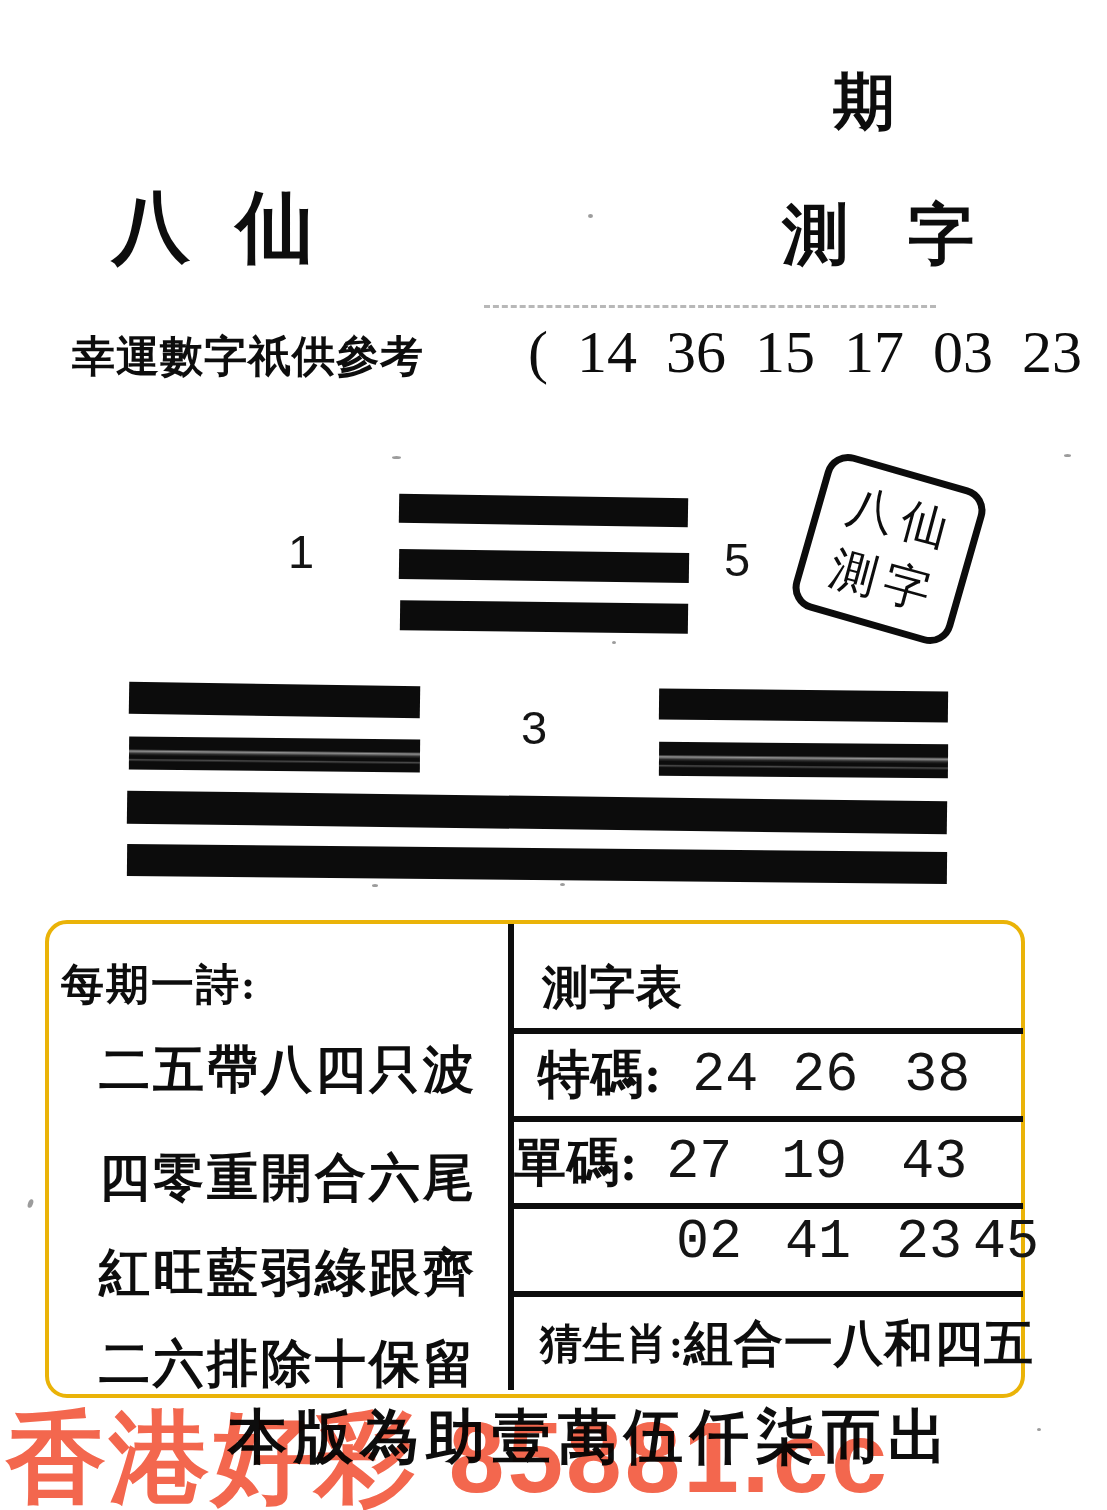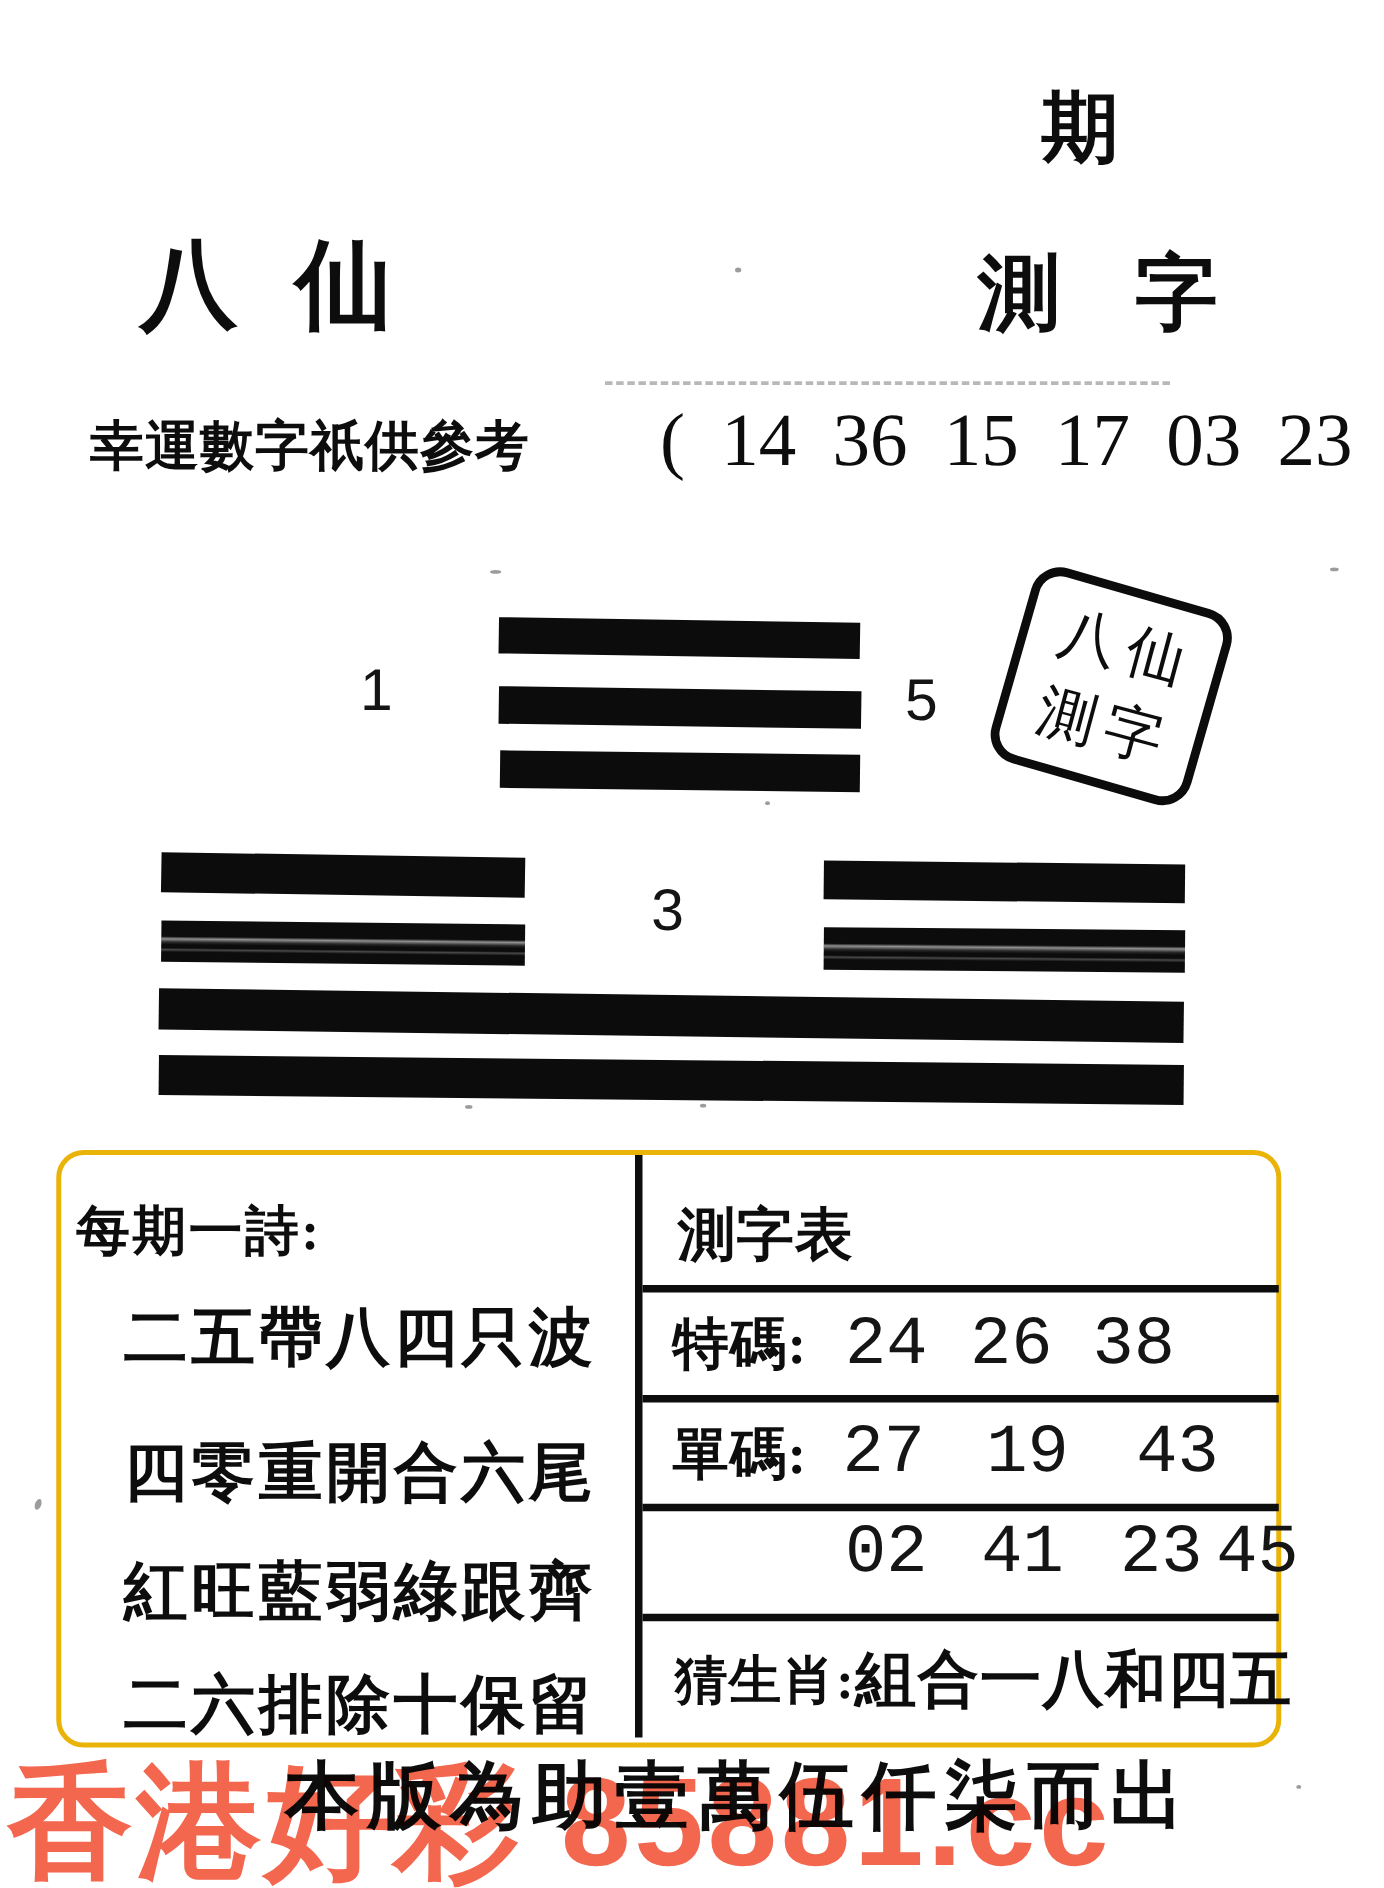--- a/index.html
+++ b/index.html
@@ -38,21 +38,21 @@
   .sheet{
     left:45px;top:920px;width:980px;height:478px;
     border:4px solid #eab308;border-radius:22px;box-sizing:border-box;
   }
   .divider{position:absolute;left:459px;top:0;width:6px;height:466px;background:#0d0d0d;}
   .poem-title{position:absolute;left:12px;top:32px;font-size:43px;font-weight:600;letter-spacing:2px;}
   .poem-line{position:absolute;left:50px;font-size:51px;font-weight:700;letter-spacing:3px;}
   .rcol{position:absolute;left:465px;top:0;width:509px;height:466px;}
   .hline{position:absolute;left:0;width:509px;height:6px;background:#0d0d0d;}
   .rrow{position:absolute;left:0;width:509px;display:flex;align-items:center;}
-  .rlabel{font-size:45px;font-weight:600;letter-spacing:1px;}
+  .rlabel{font-size:52px;font-weight:600;letter-spacing:1px;}
   .v{font-family:Liberation Mono, monospace;font-size:55px;color:#151515;}
   .zvalue{font-size:49px;font-weight:700;letter-spacing:1px;}
   
   .note{left:228px;top:1398px;font-size:59px;font-weight:700;letter-spacing:7px;z-index:1;}
   .watermark{
     left:6px;top:1392px;font-family:"Liberation Sans","DejaVu Sans",sans-serif;
     font-size:100px;font-weight:700;letter-spacing:3px;
     mix-blend-mode:multiply;z-index:2;
   }
   .speck{position:absolute;background:#4a4a4a;border-radius:50%;opacity:.55;}
@@ -111,25 +111,25 @@
     <div class="rcol">
       <div class="rrow" style="top:0;height:128px;padding-left:28px;box-sizing:border-box;">
         <span class="rlabel" style="font-size:46px;">測字表</span>
       </div>
       <div class="hline" style="top:104px;"></div>
 
       <div class="rrow" style="top:110px;height:82px;padding-left:24px;box-sizing:border-box;">
         <span class="rlabel">特碼:</span>
         <span class="v" style="margin-left:30px;">24</span>
         <span class="v" style="margin-left:34px;">26</span>
-        <span class="v" style="margin-left:32px;">38</span>
+        <span class="v" style="margin-left:46px;">38</span>
       </div>
       <div class="hline" style="top:192px;"></div>
 
-      <div class="rrow" style="top:198px;height:81px;padding-left:24px;box-sizing:border-box;">
+      <div class="rrow" style="top:198px;height:81px;box-sizing:border-box;">
         <span class="rlabel">單碼:</span>
         <span class="v" style="margin-left:28px;">27</span>
         <span class="v" style="margin-left:49px;">19</span>
         <span class="v" style="margin-left:54px;">43</span>
       </div>
       <div class="hline" style="top:279px;"></div>
 
       <div class="rrow" style="top:285px;height:66px;">
         <span class="v" style="margin-left:162px;">02</span>
         <span class="v" style="margin-left:43px;">41</span>

